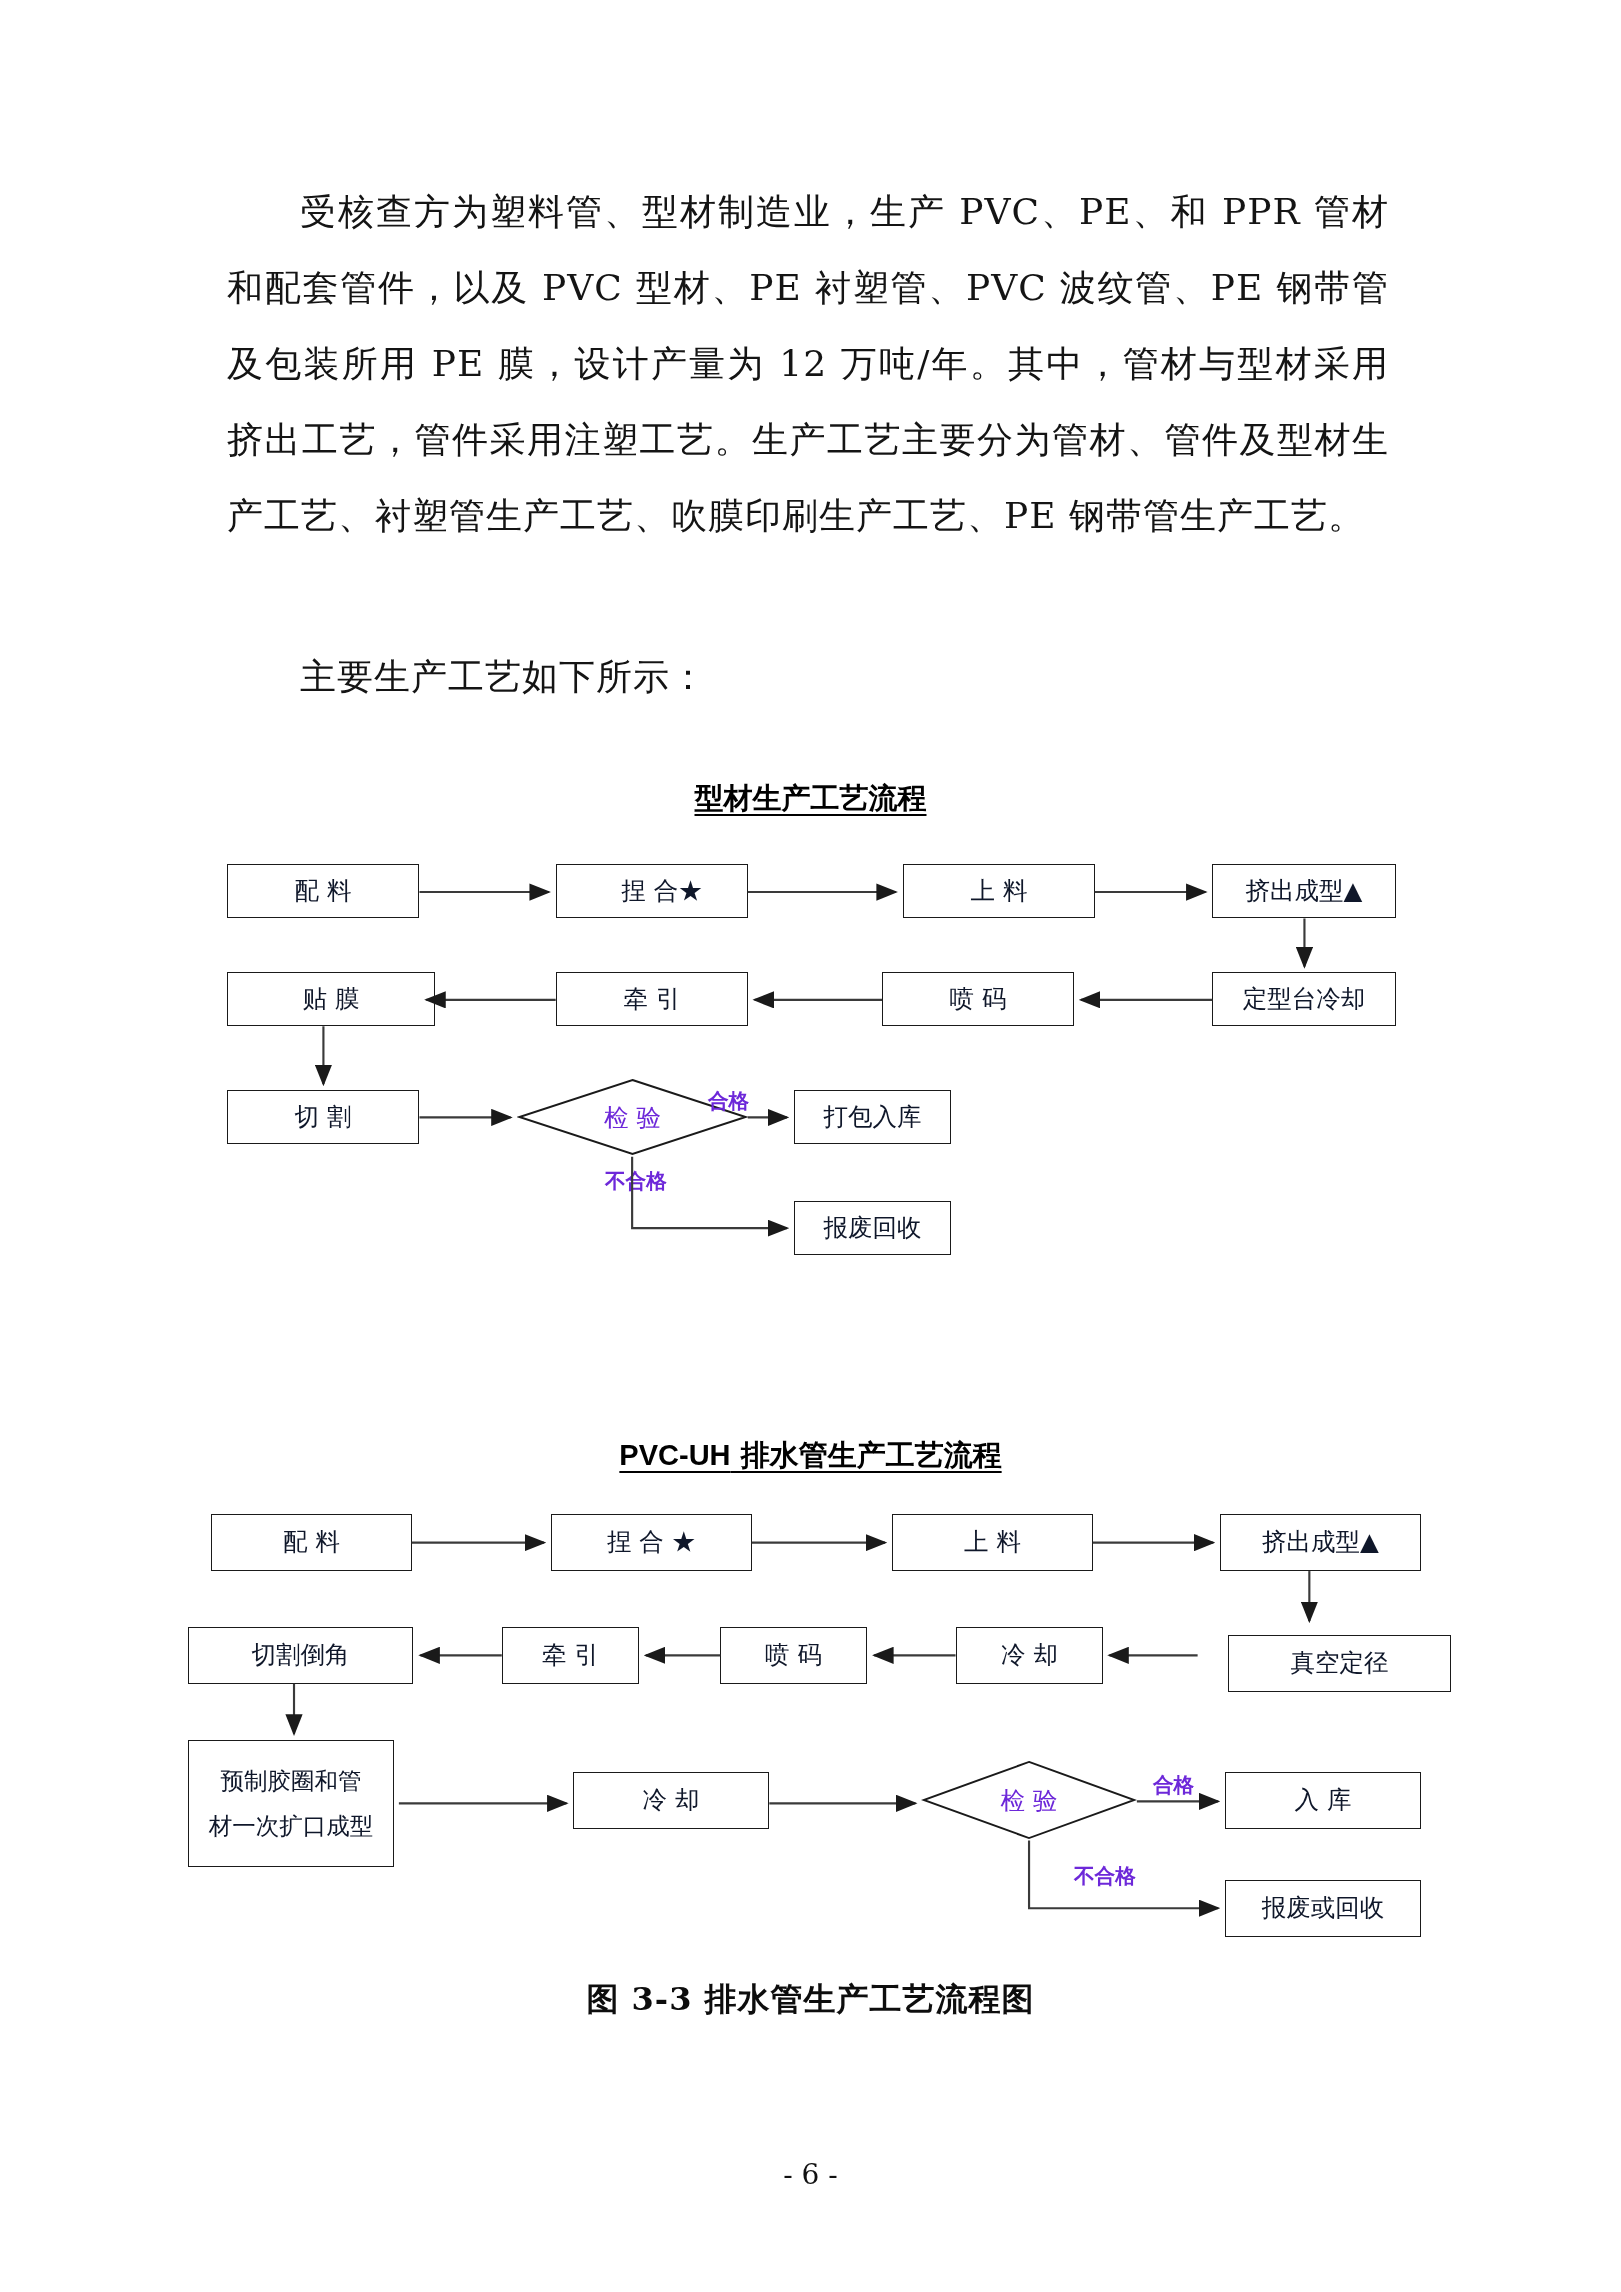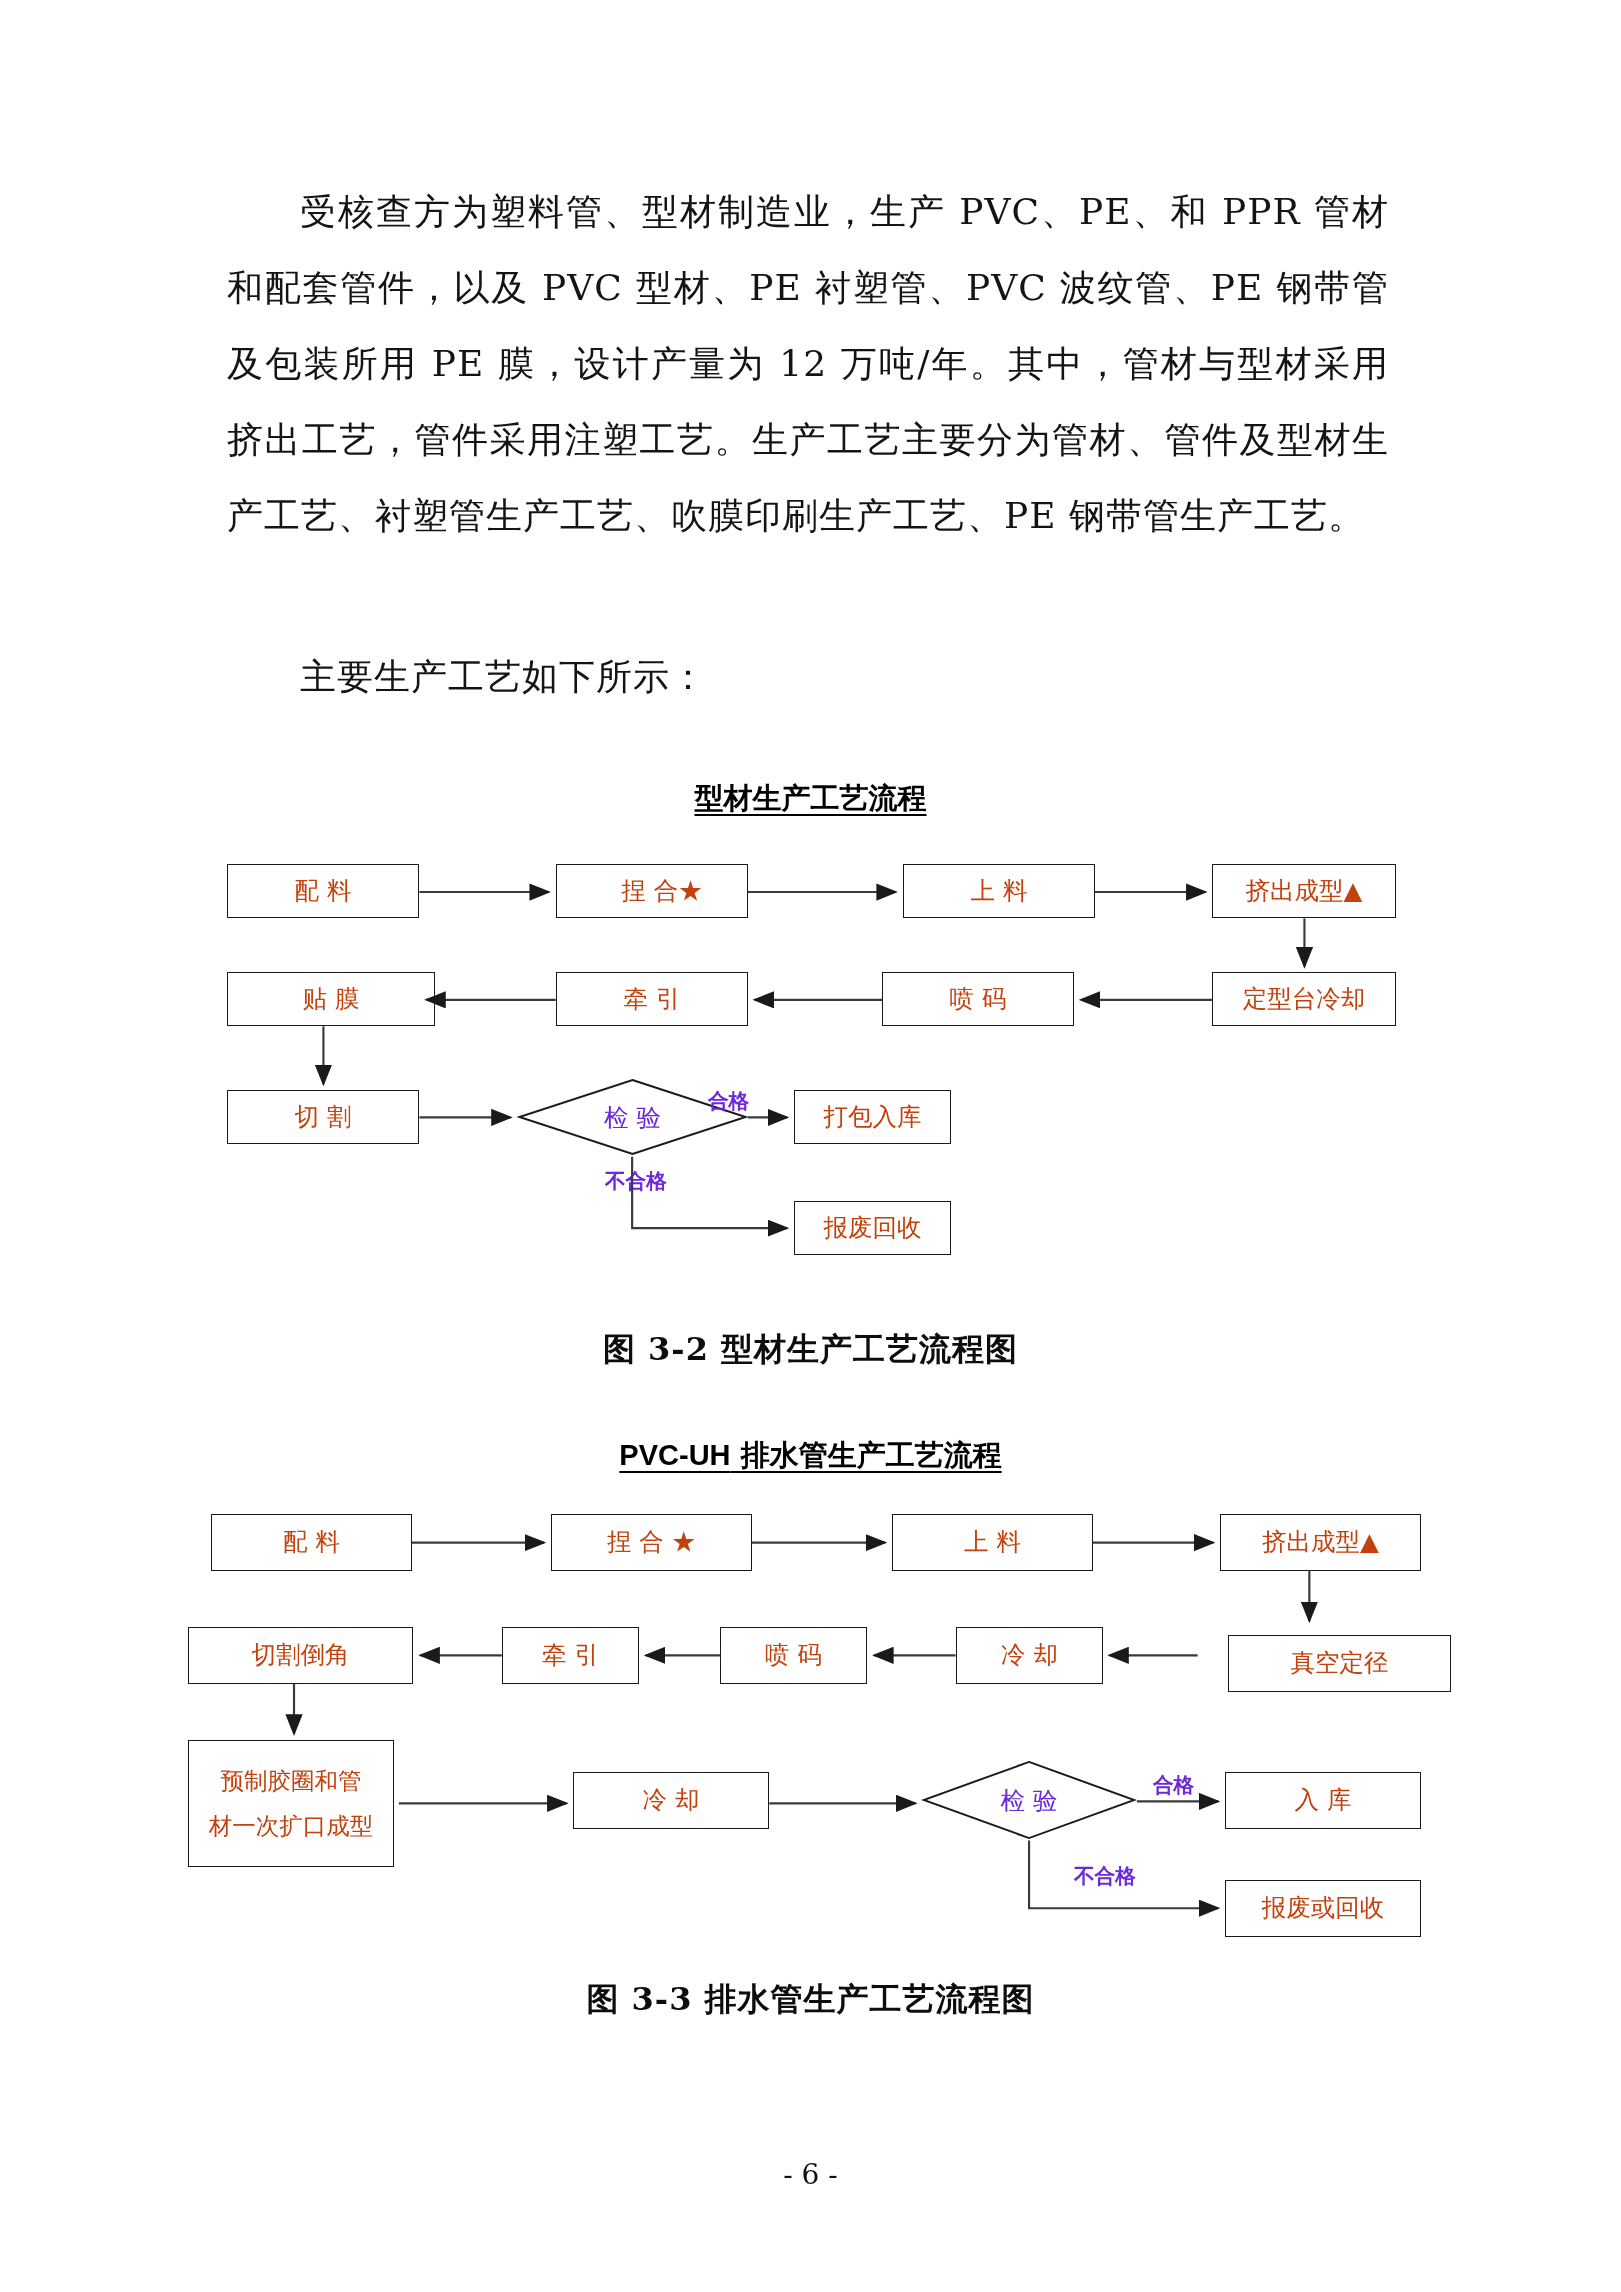--- a/index.html
+++ b/index.html
@@ -26,21 +26,21 @@
   .diagram{position:absolute;}
   .dtitle{
     position:absolute;text-align:center;font-size:29px;
     font-weight:700;text-decoration:underline;
     text-underline-offset:5.9px;white-space:nowrap;
   }
   .dtitle.mixed{font-weight:700;}
   .box{
     position:absolute;border:1.6px solid #1a1a1a;background:#fff;
     display:flex;align-items:center;justify-content:center;
-    font-size:24.5px;line-height:1.25;text-align:center;color:#c2410c;
+    font-size:24.5px;line-height:1.25;text-align:center;color:#0f172a;
     box-sizing:border-box;
   }
   .box.two-line{flex-direction:column;line-height:1.9;font-size:23.5px;}
   .diamond{
     position:absolute;display:flex;align-items:center;justify-content:center;
   }
   .diamond svg{position:absolute;inset:0;}
   .diamond span{position:relative;font-size:24.5px;color:#6d28d9;}
   .lbl{
     position:absolute;font-size:20.6px;color:#6d28d9;white-space:nowrap;
@@ -117,21 +117,20 @@
 
         <line x1="428" y1="1140" x2="521" y2="1140"></line>
 
         <line x1="763" y1="1140" x2="803" y2="1140"></line>
 
         <path d="M645,1180 L645,1253 L803,1253"></path>
       </g>
     </svg>
   </div>
 
-  <div class="caption" style="top:1328px;">图 3-2  型材生产工艺流程图</div>
 
   <div class="diagram" style="left:0;top:0;width:1621px;height:2019px;">
 
     <div class="dtitle mixed" style="left:0;top:1436px;width:1621px;">
       <span style="font-family:Liberation Sans, sans-serif;">PVC-UH</span><span> 排水管生产工艺流程</span>
     </div>
 
     <div class="box" style="left:211px;top:1514px;width:201px;height:57px;">配  料</div>
     <div class="box" style="left:551px;top:1514px;width:201px;height:57px;">捏 合 ★</div>
     <div class="box" style="left:892px;top:1514px;width:201px;height:57px;">上  料</div>

